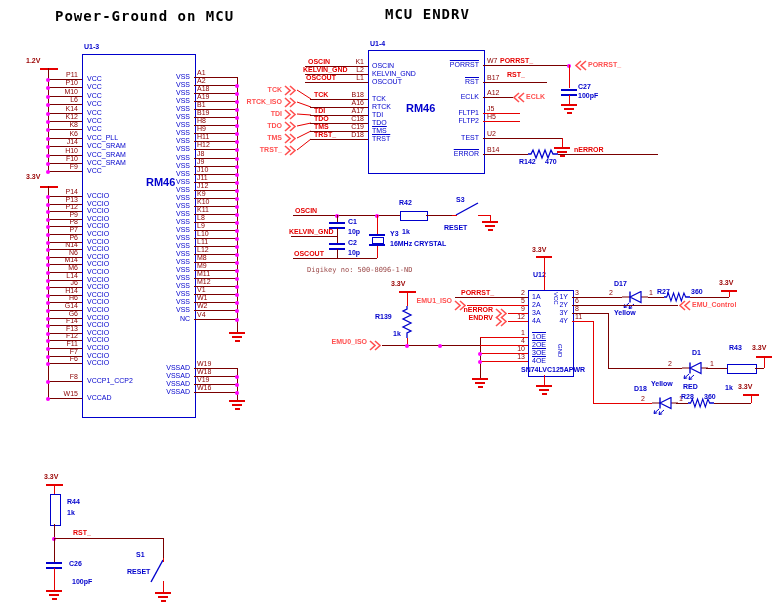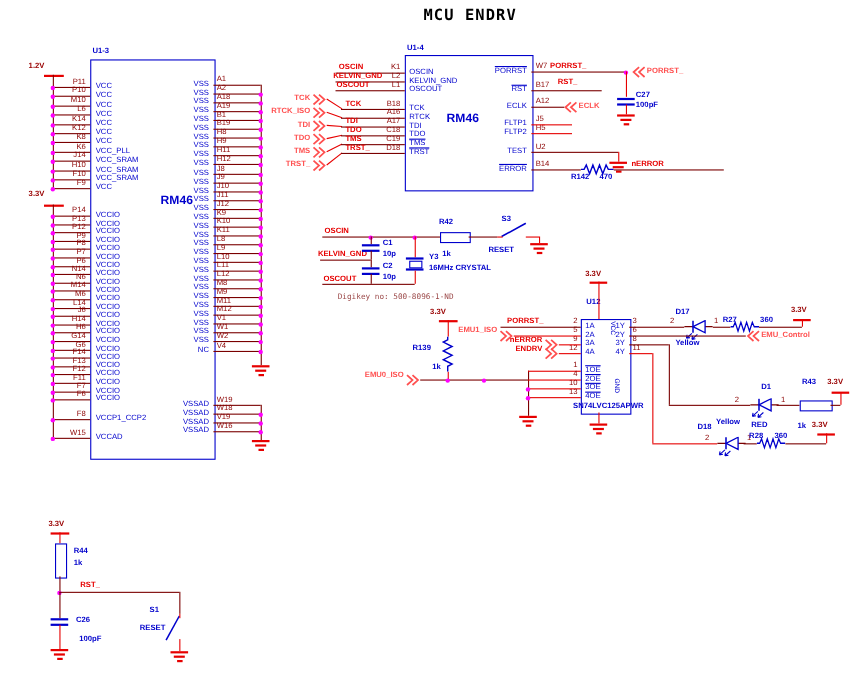--- a/index.html
+++ b/index.html
@@ -20,20 +20,21 @@
   .icbox{position:absolute;border:1px solid #0000cc;background:transparent;}
   .rrect{position:absolute;border:1px solid #0000cc;background:#fff;}
   .abs{position:absolute;}
   .title{position:absolute;font:bold 14px "DejaVu Sans Mono",monospace;color:#000;letter-spacing:1px;}
   .vtext{position:absolute;writing-mode:vertical-rl;font-size:6px;color:#0000cc;line-height:6px;}
 </style>
 </head>
 <body>
 
 <div id="schematic">
+  <div class="title" style="left:55px;top:8px;">Power-Ground on MCU</div>
   <div class="title" style="left:385px;top:6px;">MCU ENDRV</div>
 
   <div class="icbox" style="left:82px;top:54px;width:112px;height:362px;"></div>
   <div class="lbl b blue" style="left:84px;top:43px;">U1-3</div>
   <div class="lbl b blue" style="left:146px;top:178px;font-size:11px;">RM46</div>
 
   <div class="icbox" style="left:368px;top:50px;width:115px;height:122px;"></div>
   <div class="lbl b blue" style="left:370px;top:40px;">U1-4</div>
   <div class="lbl b blue" style="left:406px;top:104px;font-size:11px;">RM46</div>
 

